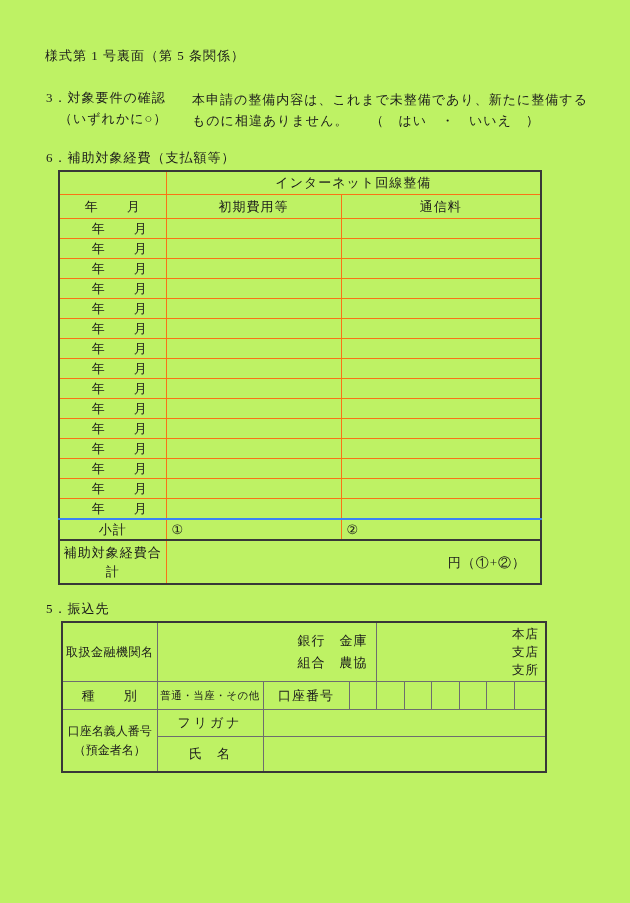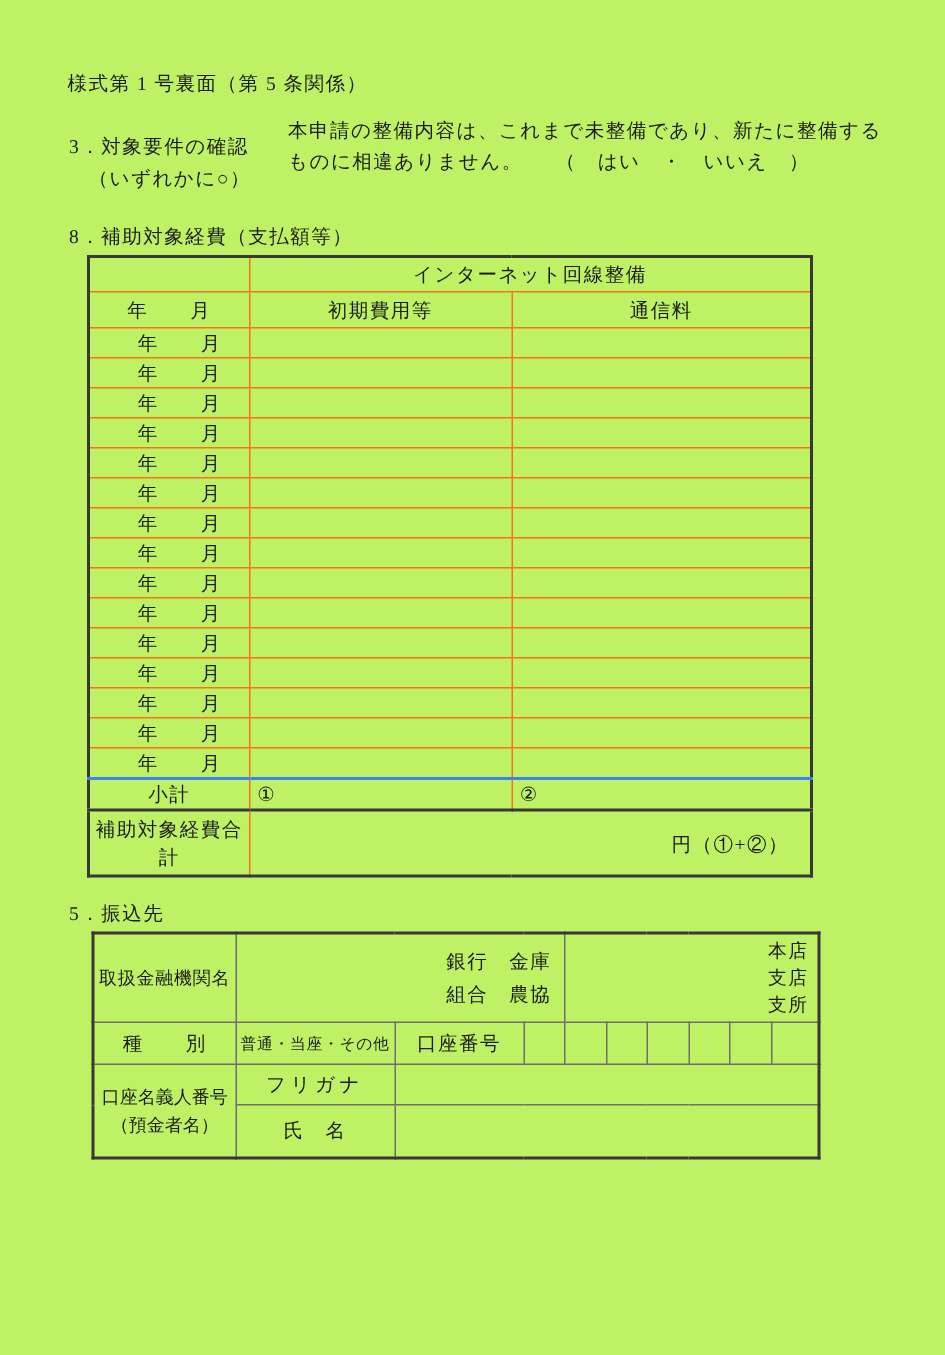--- a/index.html
+++ b/index.html
@@ -10,21 +10,21 @@
     font-family:"Liberation Serif","DejaVu Serif",serif;
     color:#1b1b1b;
     font-size:13px;
     letter-spacing:1px;
     overflow:hidden;
   }
   .abs{position:absolute;}
   .title{left:45px;top:47px;}
   .s3-head{left:46px;top:89px;}
   .s3-sub{left:59px;top:110px;}
-  .s3-body{left:192px;top:76px;width:400px;line-height:21px;}
+  .s3-body{left:192px;top:89px;width:400px;line-height:21px;}
   .s3-choice{margin-left:22px;}
   .s4-head{left:46px;top:149px;}
   .s5-head{left:46px;top:600px;}
 
   table{border-collapse:collapse;table-layout:fixed;}
   td{padding:0;vertical-align:middle;overflow:hidden;}
 
   
   .expense{left:58px;top:170px;width:482px;border:2px solid #383838;}
   .expense td{border:1px solid #f97316;text-align:center;}
@@ -59,21 +59,21 @@
 
   <div class="abs title">様式第 1 号裏面（第 5 条関係）</div>
 
   <div class="abs s3-head">3．対象要件の確認</div>
   <div class="abs s3-sub">（いずれかに○）</div>
   <div class="abs s3-body">
     <div>本申請の整備内容は、これまで未整備であり、新たに整備する</div>
     <div><span>ものに相違ありません。</span><span class="s3-choice">（　はい　・　いいえ　）</span></div>
   </div>
 
-  <div class="abs s4-head">8．補助対象経費（支払額等）</div>
+  <div class="abs s4-head">6．補助対象経費（支払額等）</div>
 
   <table class="abs expense">
     <colgroup>
       <col style="width:107px">
         <col style="width:175px">
         <col style="width:200px">
     </colgroup>
     <thead>
       <tr class="group">
         <td></td>

